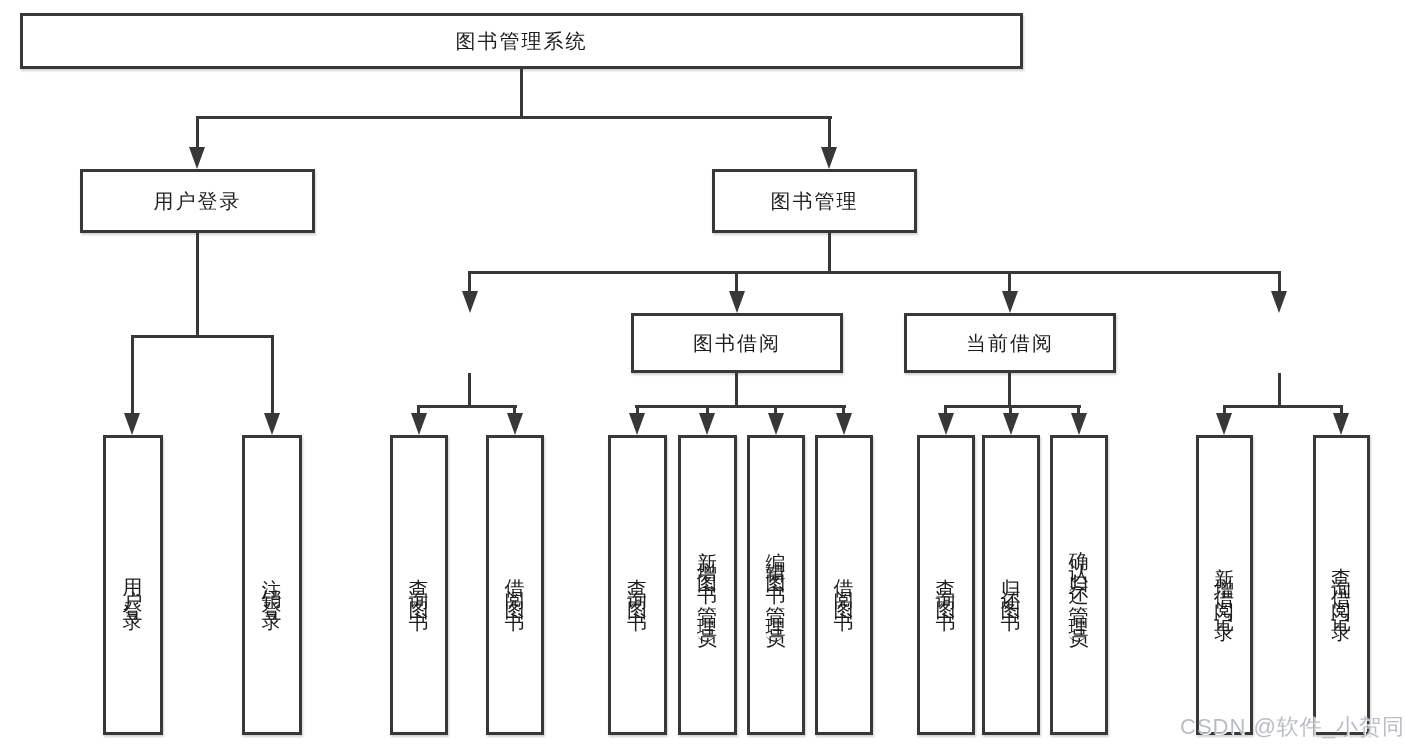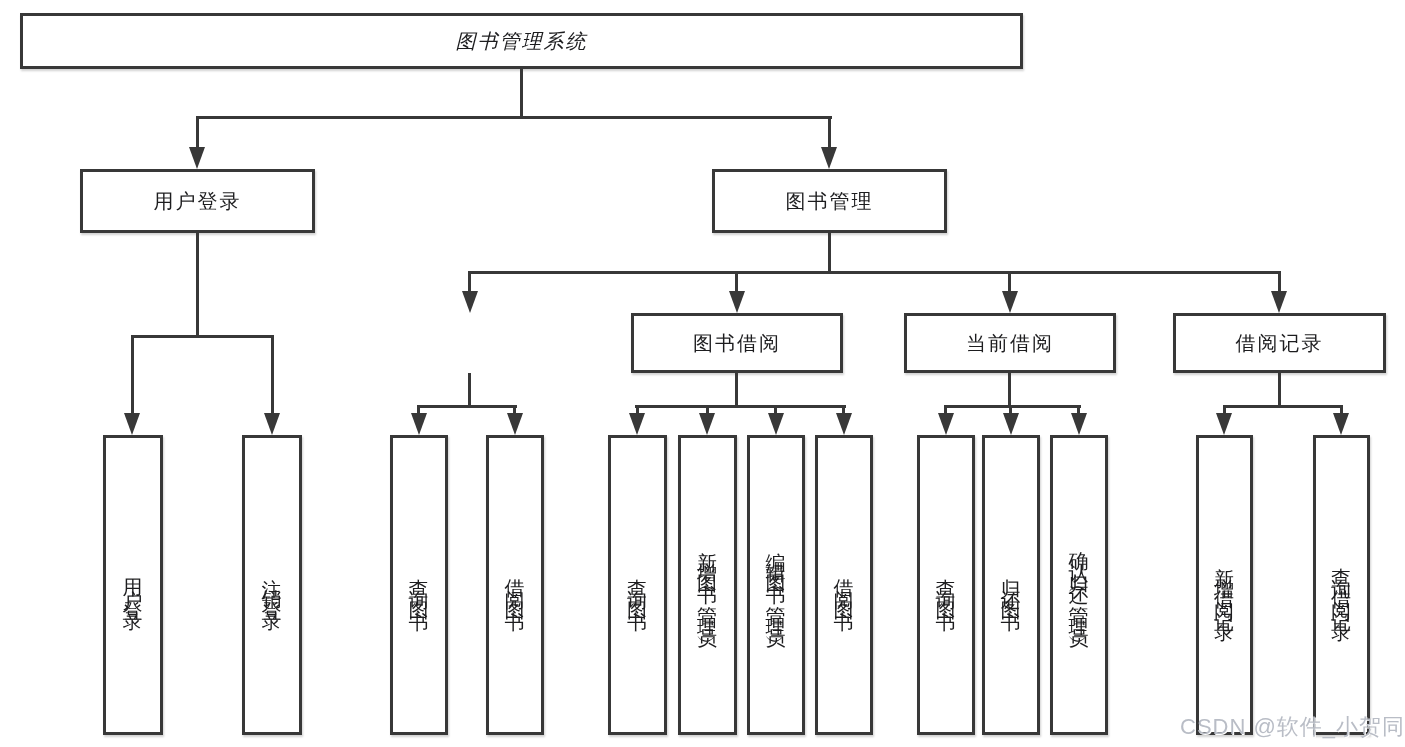--- a/index.html
+++ b/index.html
@@ -42,57 +42,54 @@
     font-size:22px;letter-spacing:1px;white-space:nowrap;
     color:var(--watermark);
     text-shadow:1px 1px 0 #ffffff;
   }
 </style>
 </head>
 <body>
 
 <div class="stage">
 
-  <div class="box" style="left:20px;top:13px;width:1003px;height:56px;font-style:italic;">
+  <div class="box" style="left:20px;top:13px;width:1003px;height:56px;">
     <span class="hlbl">图书管理系统</span>
   </div>
 
   <div class="vl" style="left:520px;top:69px;height:49px;"></div>
   <div class="hl" style="left:196px;top:116px;width:636px;"></div>
   <div class="vl" style="left:196px;top:116px;height:33px;"></div>
   <div class="arr" style="left:189px;top:147px;"></div>
   <div class="vl" style="left:828px;top:116px;height:33px;"></div>
   <div class="arr" style="left:821px;top:147px;"></div>
 
   <div class="box" style="left:80px;top:169px;width:235px;height:64px;">
     <span class="hlbl">用户登录</span>
   </div>
-  <div class="box" style="left:712px;top:169px;width:235px;height:64px;">
+  <div class="box" style="left:712px;top:169px;width:205px;height:64px;">
     <span class="hlbl">图书管理</span>
   </div>
 
   <div class="vl" style="left:828px;top:233px;height:40px;"></div>
   <div class="hl" style="left:468px;top:271px;width:813px;"></div>
   <div class="vl" style="left:468px;top:271px;height:22px;"></div>
   <div class="arr" style="left:462px;top:291px;"></div>
   <div class="vl" style="left:735px;top:271px;height:22px;"></div>
   <div class="arr" style="left:729px;top:291px;"></div>
   <div class="vl" style="left:1008px;top:271px;height:22px;"></div>
   <div class="arr" style="left:1002px;top:291px;"></div>
   <div class="vl" style="left:1278px;top:271px;height:22px;"></div>
   <div class="arr" style="left:1271px;top:291px;"></div>
 
   <div class="box" style="left:631px;top:313px;width:212px;height:60px;">
     <span class="hlbl">图书借阅</span>
   </div>
   <div class="box" style="left:904px;top:313px;width:212px;height:60px;">
     <span class="hlbl">当前借阅</span>
-  </div>
-  <div class="box" style="left:1173px;top:313px;width:213px;height:60px;">
-    <span class="hlbl">借阅记录</span>
   </div>
 
   <div class="vl" style="left:196px;top:233px;height:104px;"></div>
   <div class="hl" style="left:131px;top:335px;width:143px;"></div>
   <div class="vl" style="left:131px;top:335px;height:80px;"></div>
   <div class="arr" style="left:124px;top:413px;"></div>
   <div class="vl" style="left:271px;top:335px;height:80px;"></div>
   <div class="arr" style="left:264px;top:413px;"></div>
 
   <div class="vl" style="left:468px;top:373px;height:34px;"></div>

